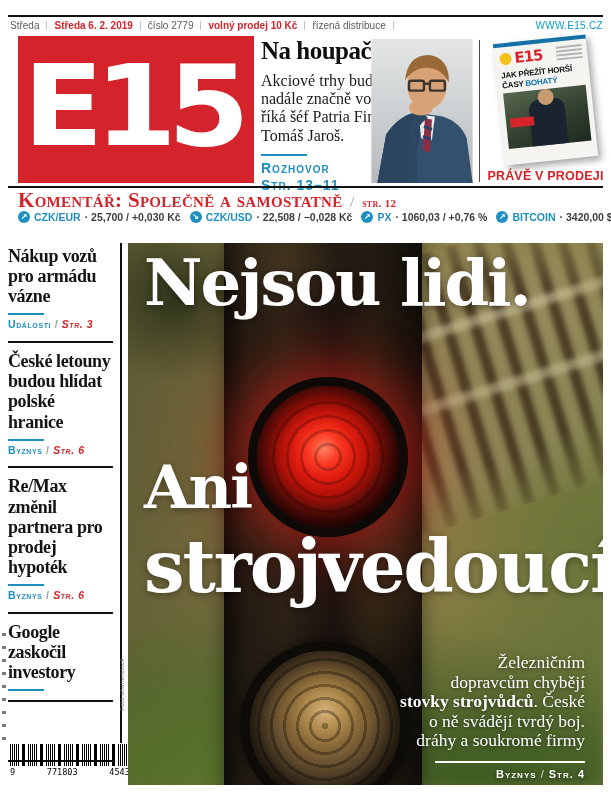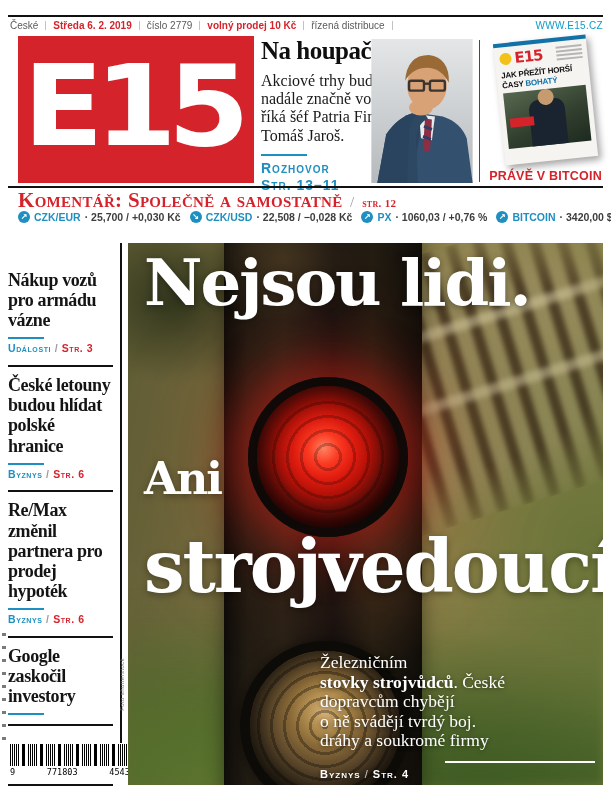--- a/index.html
+++ b/index.html
@@ -59,28 +59,28 @@
   .comment .pg{font-size:11px;}
   .ticker{position:absolute;left:18px;top:211px;display:flex;gap:9px;align-items:center;
        font-size:10.5px;}
   .t-item{display:flex;align-items:center;gap:4px;white-space:nowrap;}
   .t-ic{width:12px;height:12px;border-radius:50%;background:var(--blue);color:#fff;font-size:8px;
        line-height:12px;text-align:center;font-weight:bold;flex:none;}
   .t-sym{color:var(--blue);font-weight:bold;}
   .t-val{color:#3d3d3d;font-weight:bold;}
   
   .vrule{position:absolute;left:120px;top:243px;width:2px;height:500px;background:#111;}
-  .sidebar{position:absolute;left:8px;top:243px;width:105px;margin-top:24px;}
+  .sidebar{position:absolute;left:8px;top:243px;width:105px;}
   .s-title{font-family:"Liberation Serif",serif;font-weight:bold;font-size:18px;line-height:1.12;
        color:var(--ink);letter-spacing:-.4px;margin:3px 0 0;}
   .s-rule{width:36px;height:2px;background:var(--blue);margin:7px 0 3px;}
   .s-cat{font-size:10.5px;font-variant:small-caps;font-weight:bold;color:var(--blue);
        letter-spacing:.6px;line-height:1.3;}
   .s-cat .sep{color:#999;}
-  .s-cat .pg{color:var(--red);}
+  .s-cat .pg{color:var(--red);font-style:italic;}
   .s-div{border-top:2px solid #111;margin-top:9px;padding-top:5px;}
   .s-gap{height:44px;}
   
   .barcode{position:absolute;left:10px;top:744px;display:flex;gap:9px;align-items:flex-end;}
   .bc-bars{height:22px;background:
       repeating-linear-gradient(90deg,#000 0 1px,transparent 1px 2px,#000 2px 3px,transparent 3px 6px),
       repeating-linear-gradient(90deg,transparent 0 4px,#000 4px 5px,transparent 5px 9px);}
   .bc-main{width:130px;}
   .bc-addon{width:32px;}
   .bc-digits{font-family:"DejaVu Sans Mono",monospace;font-size:8.5px;color:#000;display:flex;
@@ -122,39 +122,39 @@
       background:repeating-radial-gradient(circle,transparent 0 11px,rgba(0,0,0,.22) 11px 14px);}
   .lens-low{position:absolute;left:112px;top:398px;width:170px;height:170px;border-radius:50%;
       border:10px solid #0d0b08;box-sizing:border-box;
       background:radial-gradient(circle at 50% 40%,#d8b27a 0%,#b08c4e 16%,#8a6a38 30%,#6a5230 45%,#4a3a24 60%,#2c2316 75%,#191209 90%);
       box-shadow:inset 0 0 26px 8px rgba(0,0,0,.6),0 0 14px rgba(0,0,0,.5);}
   .lens-low::after{content:"";position:absolute;inset:4px;border-radius:50%;
       background:repeating-radial-gradient(circle,rgba(0,0,0,.3) 0 3px,transparent 3px 13px);}
   .hl{position:absolute;left:16px;color:#fff;font-family:"DejaVu Serif",serif;font-weight:bold;
       letter-spacing:-2px;text-shadow:0 2px 7px rgba(0,0,0,.35);line-height:1;}
   .hl1{top:8px;font-size:64px;}
-  .hl2a{top:214px;font-size:44px;}
+  .hl2a{top:214px;font-size:60px;}
   .hl2b{top:288px;font-size:72px;}
-  .summary{position:absolute;right:8px;top:410px;width:275px;color:#fff;
+  .summary{position:absolute;right:18px;top:410px;width:275px;text-align:right;color:#fff;
       font-family:"Liberation Serif",serif;font-size:17.5px;line-height:1.12;
       text-shadow:0 1px 4px rgba(0,0,0,.55);}
   .summary b{font-weight:bold;}
   .sum-rule{margin:10px 0 5px auto;width:150px;height:2px;background:#fff;}
   .sum-cat{font-size:11px;font-variant:small-caps;font-weight:bold;letter-spacing:1px;
       font-family:"Liberation Sans",sans-serif;}
   .sum-cat .sep{opacity:.75;font-weight:normal;}
   .credit{position:absolute;left:119px;top:658px;writing-mode:vertical-rl;transform:rotate(180deg);
       font-size:6px;color:#777;letter-spacing:.4px;}
 </style>
 </head>
 <body>
 
 <div class="topline"></div>
 <div class="topbar">
-  <span>České</span>
+  <span>Středa</span>
   <i class="vsep"></i>
   <span class="tb-red">Středa 6. 2. 2019</span>
   <i class="vsep"></i>
   <span>číslo 2779</span>
   <i class="vsep"></i>
   <span class="tb-red">volný prodej 10 Kč</span>
   <i class="vsep"></i>
   <span>řízená distribuce</span>
   <i class="vsep"></i>
   <span class="tb-site">WWW.E15.CZ</span>
@@ -213,21 +213,21 @@
     </div>
     <div class="mag-h">
       <span>JAK PŘEŽÍT HORŠÍ</span><br>
       <span>ČASY </span><span class="blue">BOHATÝ</span>
     </div>
     <div class="mag-photo">
       <div class="mag-man"></div>
       <div class="mag-tag"></div>
     </div>
   </div>
-  <div class="promo-caption">PRÁVĚ V BITCOIN</div>
+  <div class="promo-caption">PRÁVĚ V PRODEJI</div>
 </div>
 
 <div class="mast-line"></div>
 
 <div class="comment">
   <span>Komentář: Společně a samostatně</span>
   <span class="sep">/</span>
   <span class="pg">str. 12</span>
 </div>
 
@@ -325,22 +325,22 @@
   <div class="signal"></div>
   <div class="lens-red"></div>
   <div class="lens-low"></div>
 
   <div class="hl hl1">Nejsou lidi.</div>
   <div class="hl hl2a">Ani</div>
   <div class="hl hl2b">strojvedoucí</div>
 
   <div class="summary">
     <div><b></b><span>Železničním</span></div>
+    <div><b></b><span>dopravcům chybějí</span></div>
     <div><b>stovky strojvůdců</b><span>. České</span></div>
-    <div><b></b><span>dopravcům chybějí</span></div>
     <div><b></b><span>o ně svádějí tvrdý boj.</span></div>
     <div><b></b><span>dráhy a soukromé firmy</span></div>
     <div class="sum-rule"></div>
     <div class="sum-cat">
       <span>Byznys</span>
       <span class="sep">/</span>
       <span>Str. 4</span>
     </div>
   </div>
 </div>

